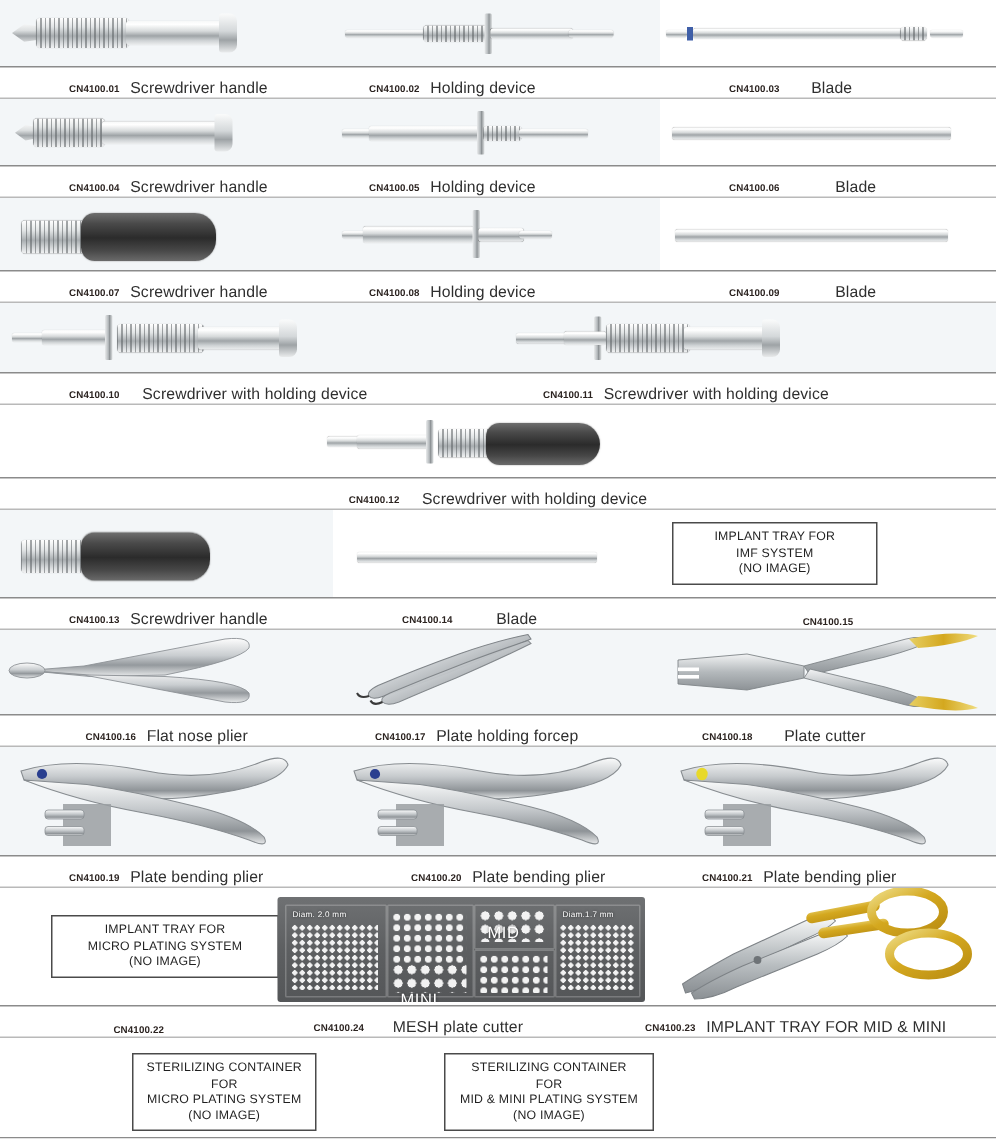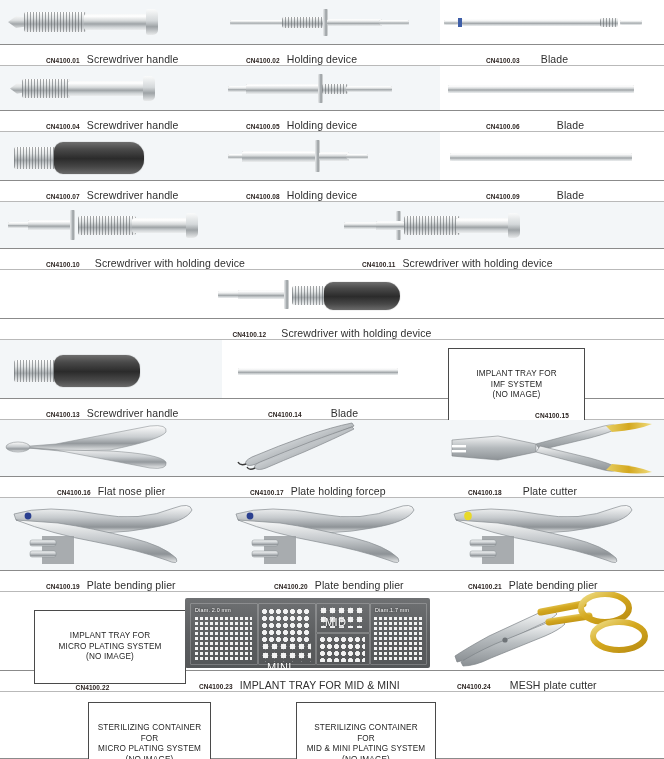--- a/index.html
+++ b/index.html
@@ -107,21 +107,21 @@
   }
 
   
   .nobox{
     border:1.2px solid #4a4a4a;
     background:#ffffff;
     text-align:center;
     font-size:8.2px;
     line-height:10.6px;
     color:#1f1f1f;
-    padding:20px 6px;
+    padding:4px 6px;
     letter-spacing:.15px;
     box-sizing:border-box;
   }
 
   
   .tray{
     position:relative;
     background:linear-gradient(to bottom,#6f7173 0%,#5d5f61 50%,#545658 100%);
     border-radius:2px;
     overflow:hidden;
@@ -583,30 +583,30 @@
         </svg>
       </div>
     </div>
     <div class="rule"></div>
     <div class="cap-band">
       <div class="cell cap-center" style="width:185px;display:flex;">
         <div class="cap">
           <span class="code">CN4100.22</span>
         </div>
       </div>
+      <div class="cell" style="width:231px;padding-left:24px;box-sizing:border-box;">
+        <div class="cap">
+          <span class="code">CN4100.24</span>
+          <span class="desc" style="margin-left:12px;">MESH plate cutter</span>
+        </div>
+      </div>
       <div class="cell" style="width:248px;padding-left:14px;box-sizing:border-box;">
         <div class="cap">
           <span class="code">CN4100.23</span>
           <span class="desc">IMPLANT TRAY FOR MID &amp; MINI</span>
-        </div>
-      </div>
-      <div class="cell" style="width:231px;padding-left:24px;box-sizing:border-box;">
-        <div class="cap">
-          <span class="code">CN4100.24</span>
-          <span class="desc" style="margin-left:12px;">MESH plate cutter</span>
         </div>
       </div>
     </div>
     <div class="rule-thin"></div>
   </div>
 
   <div class="row">
     <div class="media-band" style="height:66px;">
       <div class="cell" style="width:292px;height:66px;position:relative;">
         <div class="nobox" style="position:absolute;left:88px;top:10px;width:123px;">

